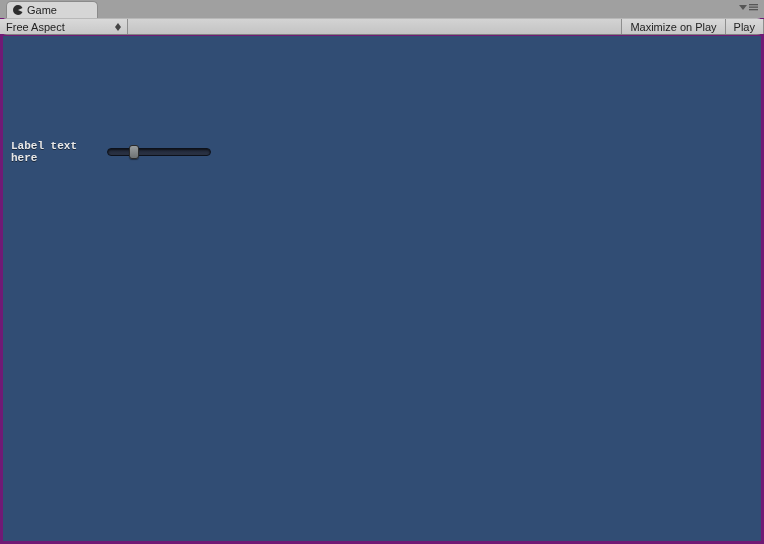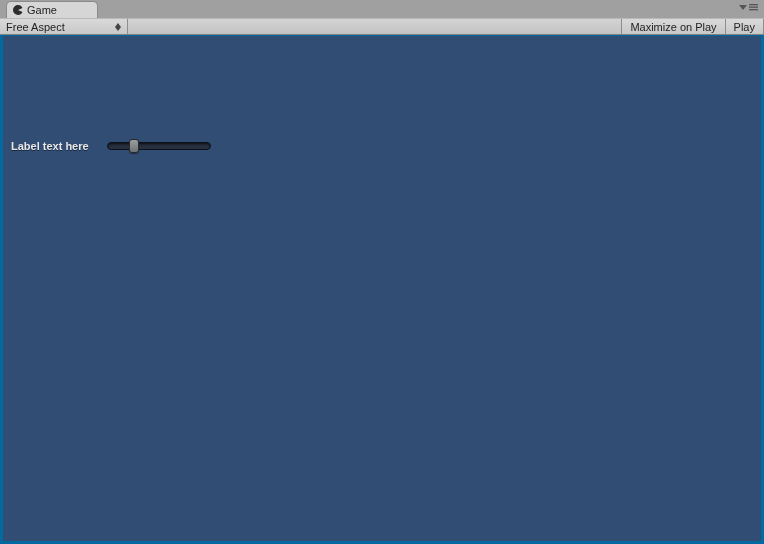--- a/index.html
+++ b/index.html
@@ -7,21 +7,21 @@
     margin: 0; padding: 0;
     width: 764px; height: 544px;
     font-family: Arial, Helvetica, sans-serif;
     font-size: 11px;
     background: #a0a0a0;
     overflow: hidden;
     user-select: none;
   }
   .window {
     width: 764px; height: 544px;
-    background: #0369a1;
+    background: #701a75;
     position: relative;
   }
   
   .tab-row {
     height: 18px;
     background: #a0a0a0;
     display: flex;
     align-items: flex-end;
     position: relative;
   }
@@ -56,20 +56,21 @@
   }
   .pane-options svg { display: block; }
   
   .toolbar {
     height: 17px;
     background: linear-gradient(#d3d3d3,#c3c3c3);
     border-top: 1px solid #b8b8b8;
     border-bottom: 1px solid #808080;
     display: flex;
     align-items: stretch;
+    border-radius: 7px;
   }
   .dropdown {
     width: 128px;
     background: linear-gradient(#d9d9d9,#c8c8c8);
     border-right: 1px solid #8e8e8e;
     display: flex;
     align-items: center;
     justify-content: space-between;
     padding: 0 6px;
     color: #222;
@@ -103,20 +104,21 @@
     left: 8px; top: 104px;
     display: flex;
     align-items: center;
   }
   .gui-label {
     width: 96px;
     color: #e8e8e8;
     font-size: 11px;
     font-weight: bold;
     text-shadow: 0 1px 0 rgba(0,0,0,0.5);
+    font-family: Liberation Mono, monospace;
   }
   .slider-wrap {
     position: relative;
     width: 104px;
     height: 12px;
     display: flex;
     align-items: center;
   }
   .slider-track {
     width: 100%;

